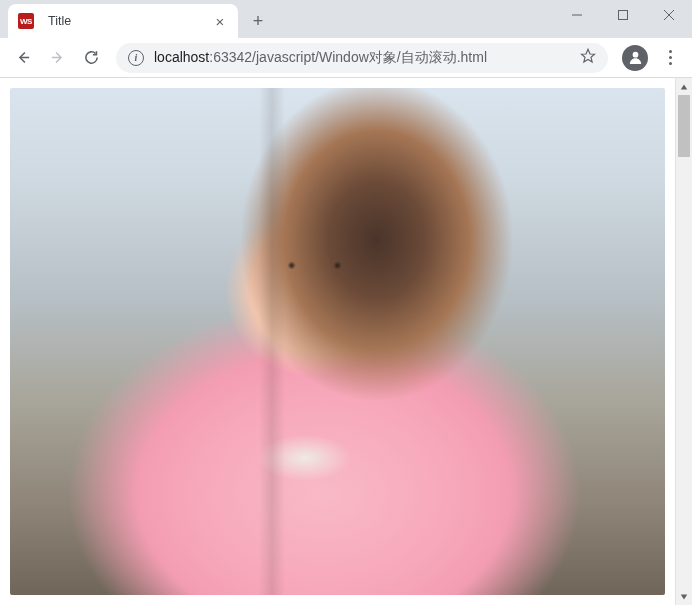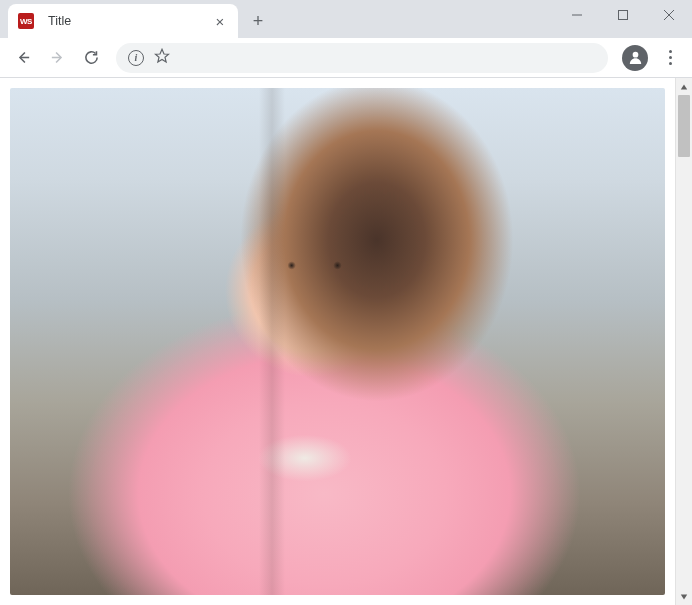--- a/index.html
+++ b/index.html
@@ -266,20 +266,23 @@
       </svg>
   </div>
   <div class="nav-btn">
     <svg viewBox="0 0 24 24" fill="none" stroke="currentColor" stroke-width="2.2">
         <path d="M20 12a8 8 0 1 1-2.34-5.66"></path>
         <polyline points="19,3 19,8 14,8"></polyline>
       </svg>
   </div>
   <div class="omnibox">
     <div class="info-icon">i</div>
+    <div class="url-text">
+      <span class="url-host">localhost</span><span class="url-port">:63342</span><span class="url-path">/javascript/Window对象/自动滚动.html</span>
+    </div>
     <div class="star-icon">
       <svg viewBox="0 0 24 24" fill="none" stroke="currentColor" stroke-width="1.8">
           <polygon points="12,2 15,9 22,9.3 16.5,14 18.2,21 12,17.3 5.8,21 7.5,14 2,9.3 9,9"></polygon>
         </svg>
     </div>
   </div>
   <div class="avatar">
     <svg viewBox="0 0 24 24">
         <circle cx="12" cy="8" r="4"></circle>
         <path d="M4 21c0-4.4 3.6-8 8-8s8 3.6 8 8"></path>

